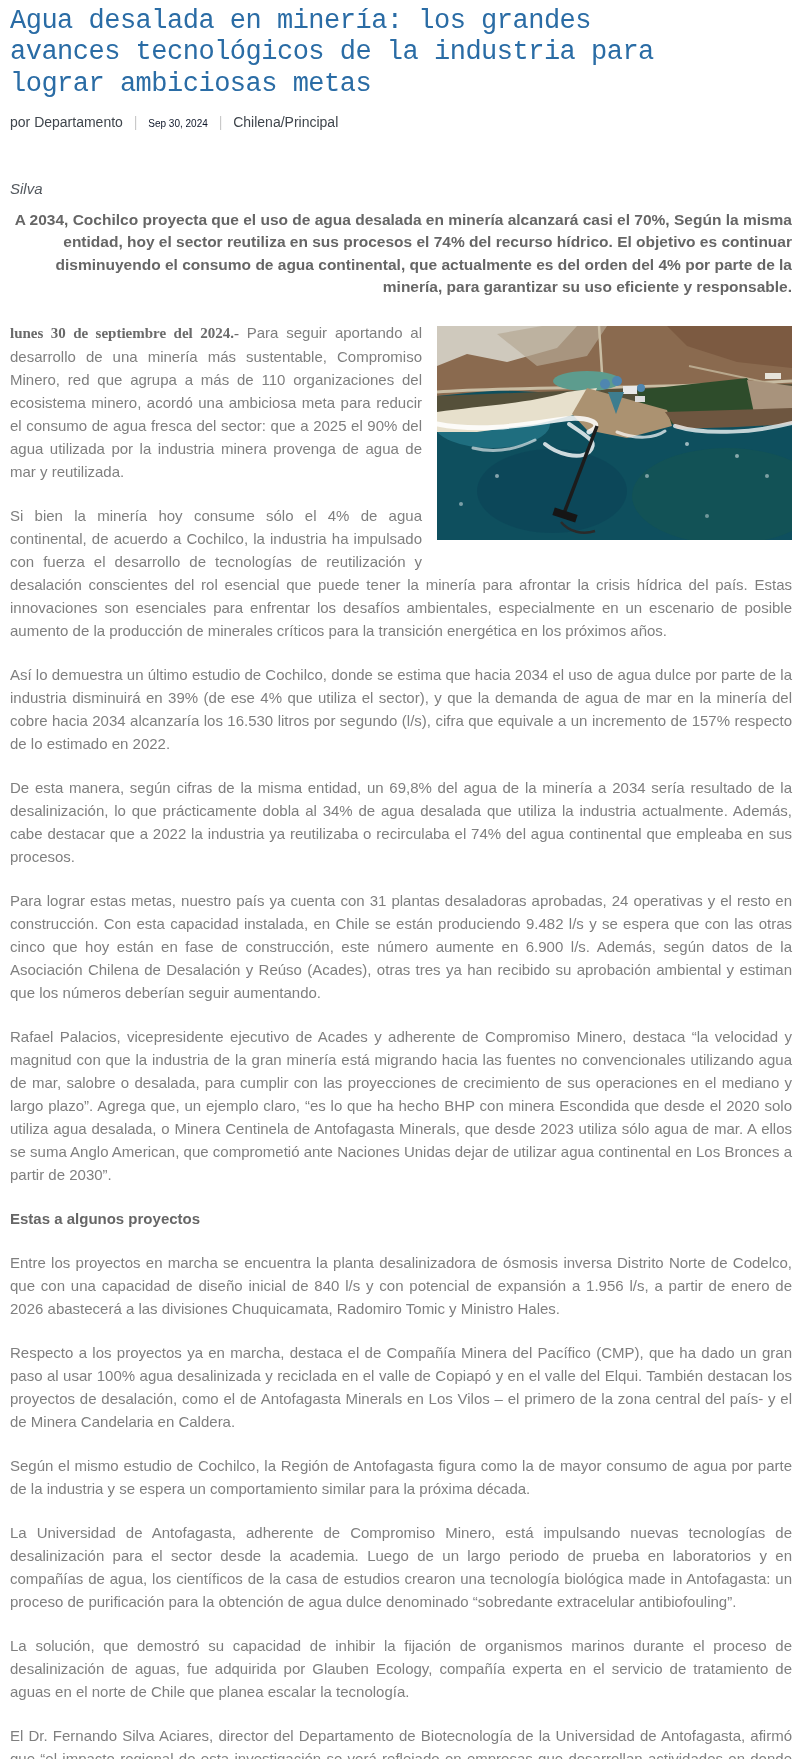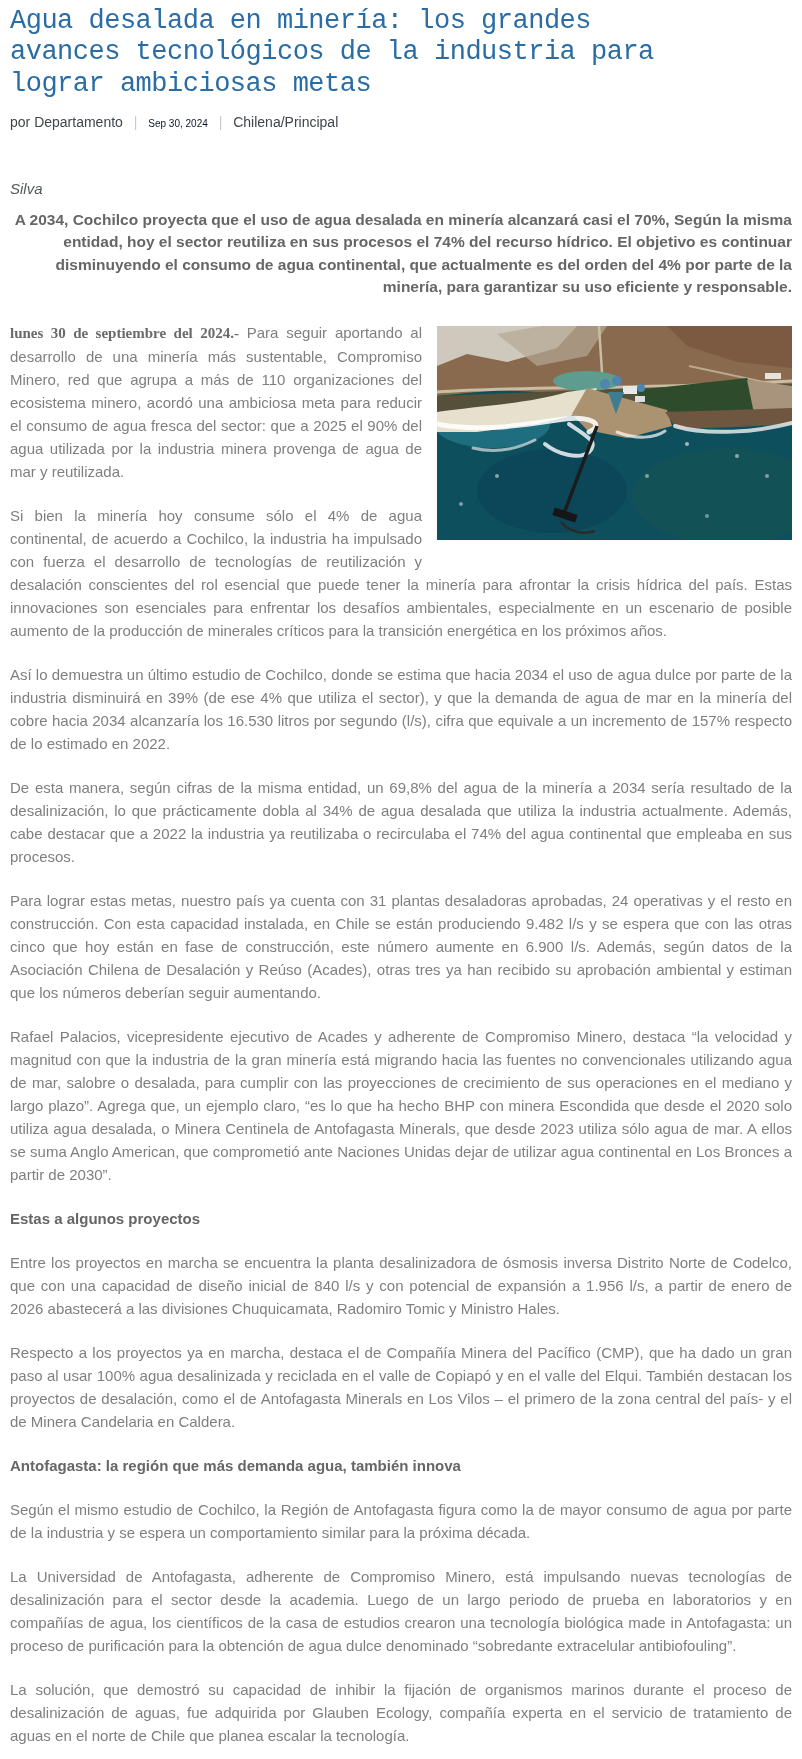--- a/index.html
+++ b/index.html
@@ -178,21 +178,20 @@
     <p class="para">Para lograr estas metas, nuestro país ya cuenta con 31 plantas desaladoras aprobadas, 24 operativas y el resto en construcción. Con esta capacidad instalada, en Chile se están produciendo 9.482 l/s y se espera que con las otras cinco que hoy están en fase de construcción, este número aumente en 6.900 l/s. Además, según datos de la Asociación Chilena de Desalación y Reúso (Acades), otras tres ya han recibido su aprobación ambiental y estiman que los números deberían seguir aumentando.</p>
 
     <p class="para">Rafael Palacios, vicepresidente ejecutivo de Acades y adherente de Compromiso Minero, destaca “la velocidad y magnitud con que la industria de la gran minería está migrando hacia las fuentes no convencionales utilizando agua de mar, salobre o desalada, para cumplir con las proyecciones de crecimiento de sus operaciones en el mediano y largo plazo”. Agrega que, un ejemplo claro, “es lo que ha hecho BHP con minera Escondida que desde el 2020 solo utiliza agua desalada, o Minera Centinela de Antofagasta Minerals, que desde 2023 utiliza sólo agua de mar. A ellos se suma Anglo American, que comprometió ante Naciones Unidas dejar de utilizar agua continental en Los Bronces a partir de 2030”.</p>
 
     <p class="subhead">Estas a algunos proyectos</p>
 
     <p class="para">Entre los proyectos en marcha se encuentra la planta desalinizadora de ósmosis inversa Distrito Norte de Codelco, que con una capacidad de diseño inicial de 840 l/s y con potencial de expansión a 1.956 l/s, a partir de enero de 2026 abastecerá a las divisiones Chuquicamata, Radomiro Tomic y Ministro Hales.</p>
 
     <p class="para">Respecto a los proyectos ya en marcha, destaca el de Compañía Minera del Pacífico (CMP), que ha dado un gran paso al usar 100% agua desalinizada y reciclada en el valle de Copiapó y en el valle del Elqui. También destacan los proyectos de desalación, como el de Antofagasta Minerals en Los Vilos – el primero de la zona central del país- y el de Minera Candelaria en Caldera.</p>
 
-    <p class="subhead">Antofagasta: la región que más demanda agua, también innova</p>
 
     <p class="para">Según el mismo estudio de Cochilco, la Región de Antofagasta figura como la de mayor consumo de agua por parte de la industria y se espera un comportamiento similar para la próxima década.</p>
 
     <p class="para">La Universidad de Antofagasta, adherente de Compromiso Minero, está impulsando nuevas tecnologías de desalinización para el sector desde la academia. Luego de un largo periodo de prueba en laboratorios y en compañías de agua, los científicos de la casa de estudios crearon una tecnología biológica made in Antofagasta: un proceso de purificación para la obtención de agua dulce denominado “sobredante extracelular antibiofouling”.</p>
 
     <p class="para">La solución, que demostró su capacidad de inhibir la fijación de organismos marinos durante el proceso de desalinización de aguas, fue adquirida por Glauben Ecology, compañía experta en el servicio de tratamiento de aguas en el norte de Chile que planea escalar la tecnología.</p>
 
     <p class="para">El Dr. Fernando Silva Aciares, director del Departamento de Biotecnología de la Universidad de Antofagasta, afirmó que “el impacto regional de esta investigación se verá reflejado en empresas que desarrollan actividades en donde se utiliza el agua de mar para procesos productivos mineros, como fuente de agua potable para desaladoras o en actividades acuícolas productivas. Los resultados obtenidos hasta ahora permiten prospectar el desarrollo de herramientas biotecnológicas que puedan utilizarse en la industria acuícola, minera y sanitaria, sin efectos negativos para el ecosistema”.</p>
 
   </div>

